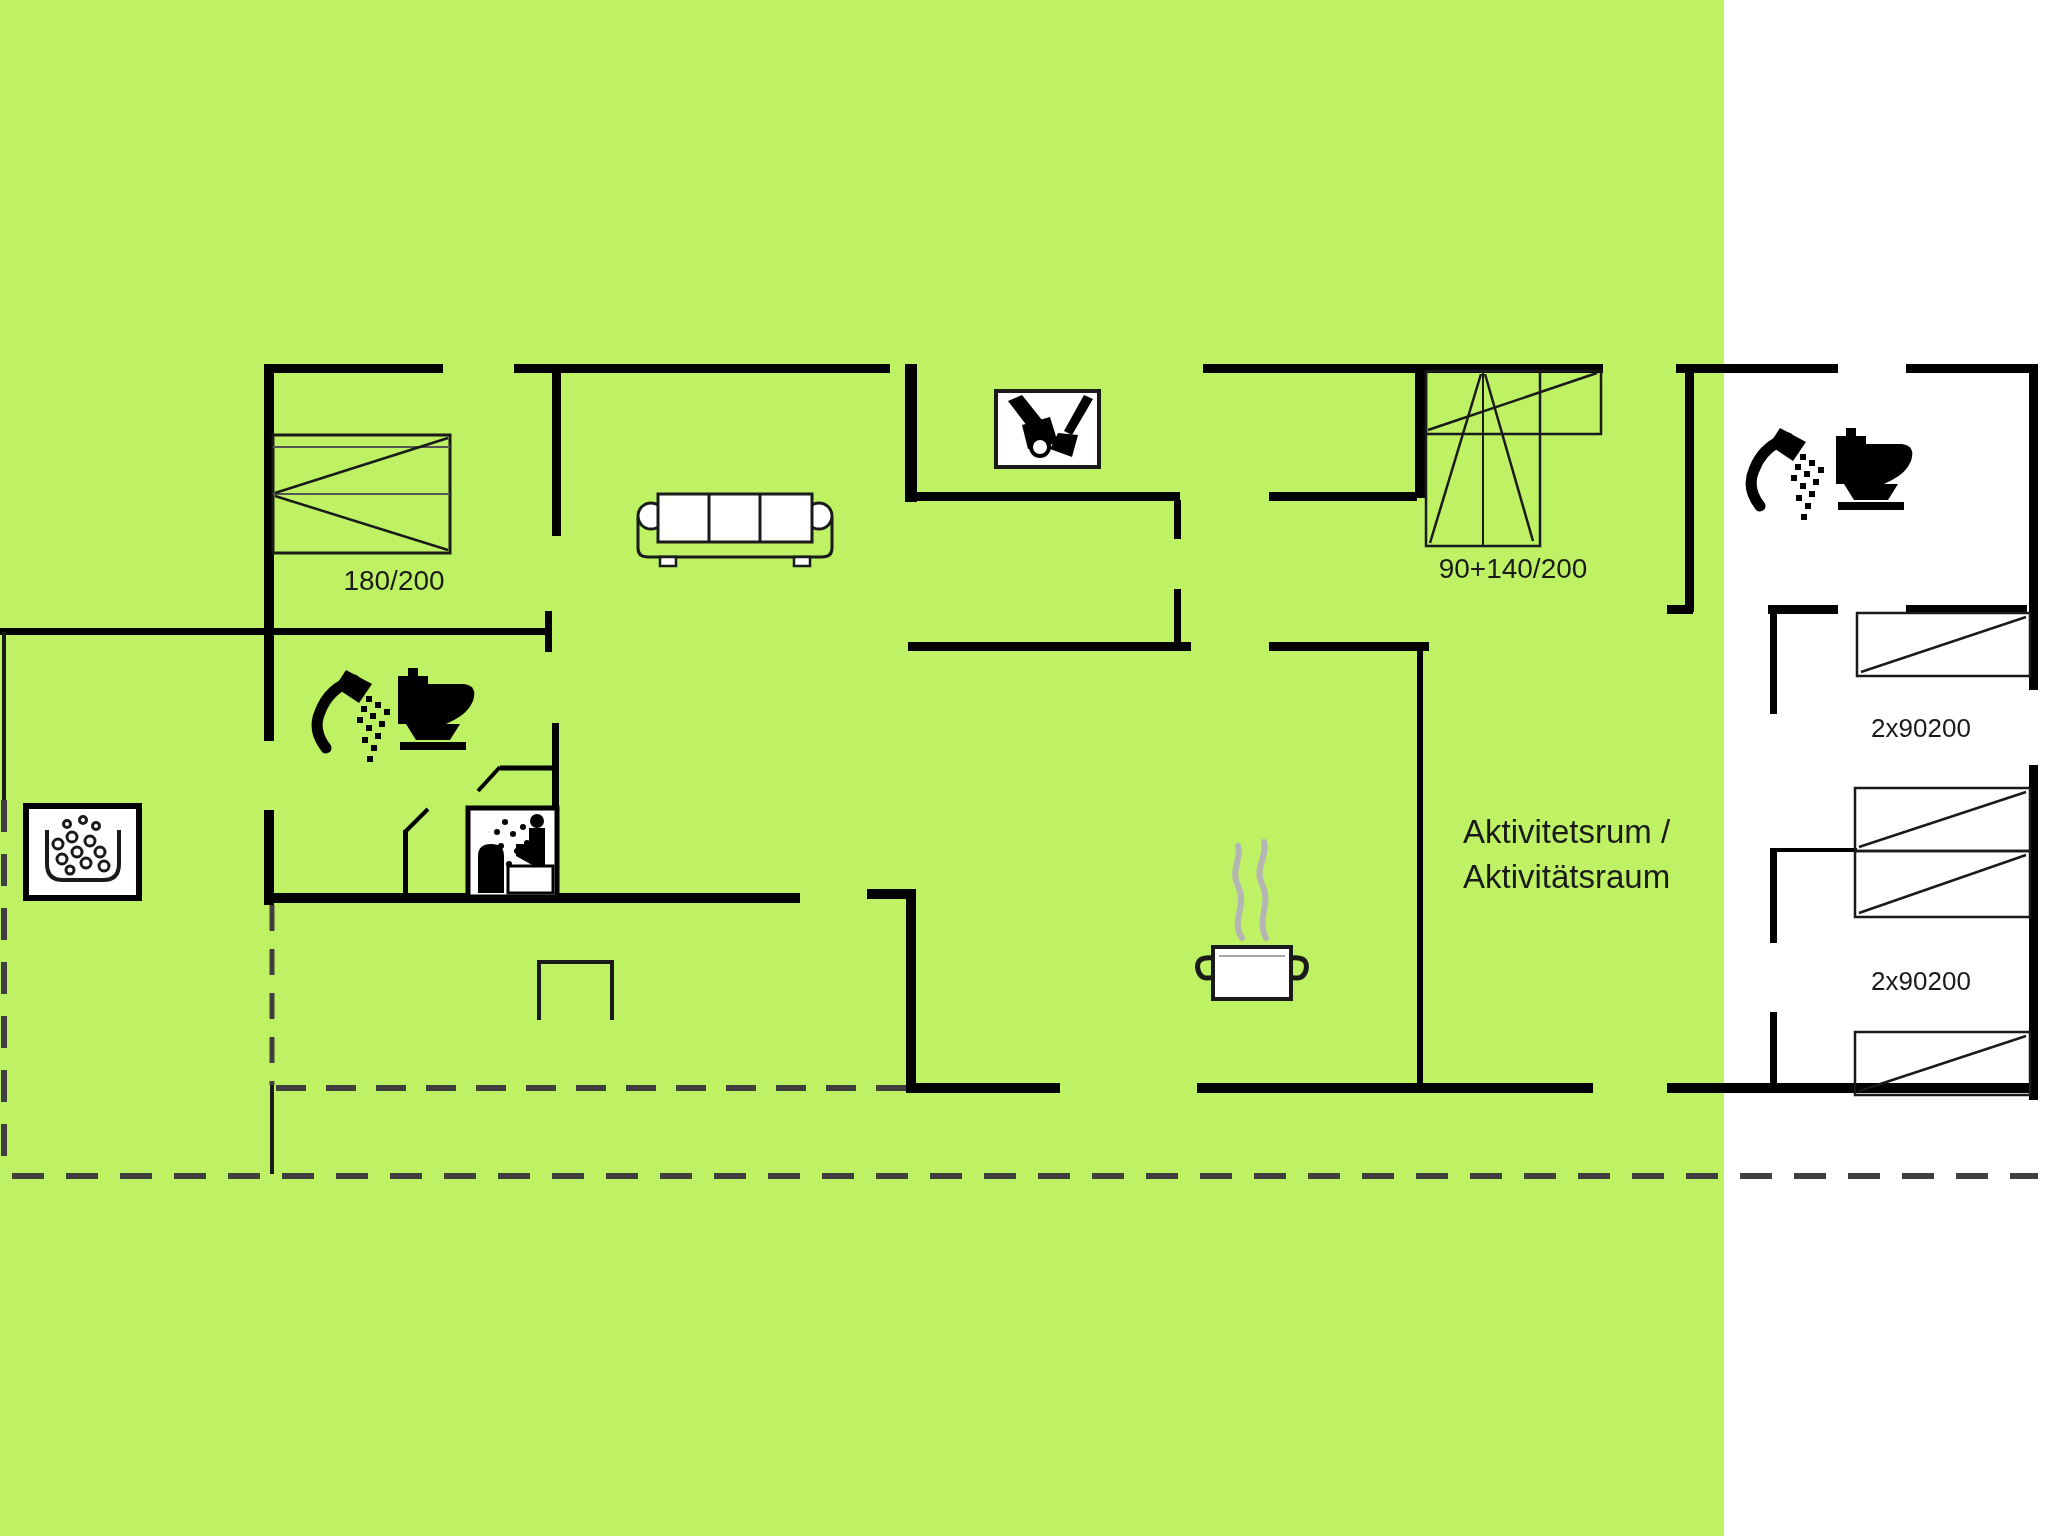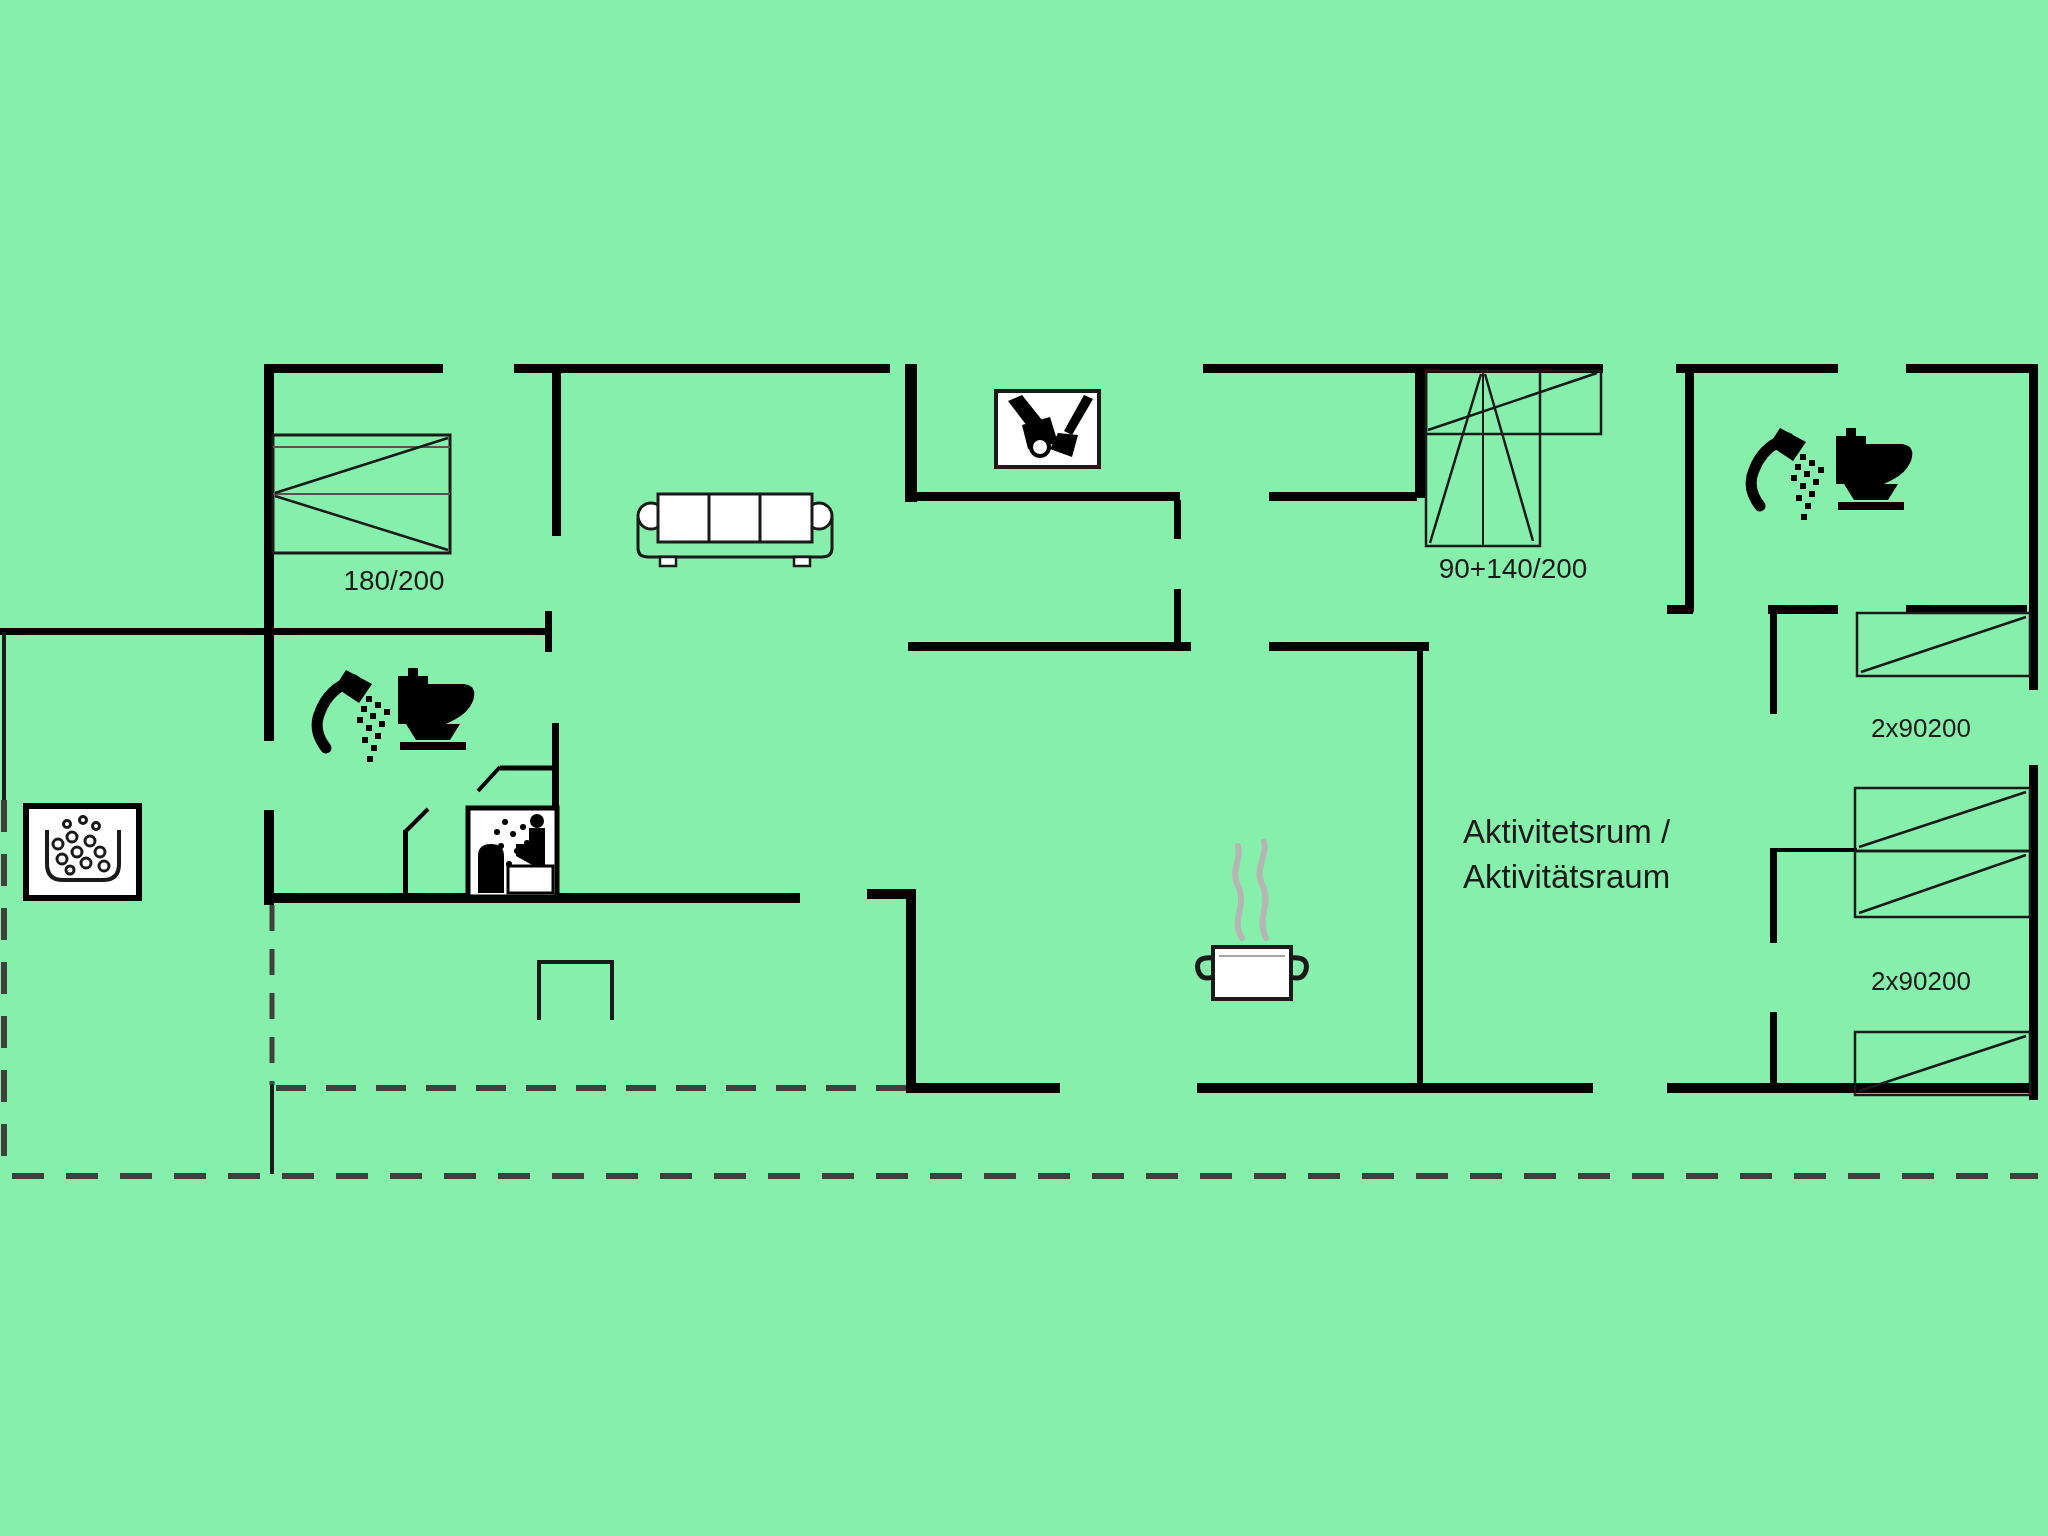--- a/index.html
+++ b/index.html
@@ -1,16 +1,16 @@
 <!DOCTYPE html>
 <html><head>
 <meta charset="utf-8">
 <style>
   html,body{margin:0;padding:0;background:#ffffff;}
-  .stage{width:2048px;height:1536px;background:#86efac;position:relative;font-family:"Liberation Sans",sans-serif;}
+  .stage{width:1724px;height:1536px;background:#bef264;position:relative;font-family:"Liberation Sans",sans-serif;}
   svg{display:block;}
   text{font-family:"Liberation Sans",sans-serif;fill:#1a1a1a;}
   .lbl{font-size:28px;}
   .lbl-sm{font-size:26px;}
   .lbl-room{font-size:33px;}
 </style>
 </head>
 <body>
 
 <div class="stage">

